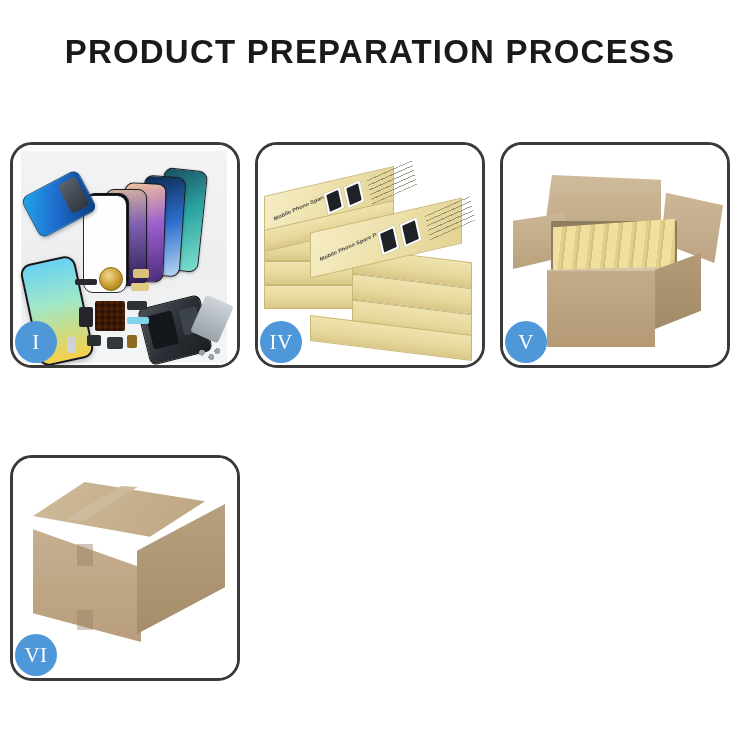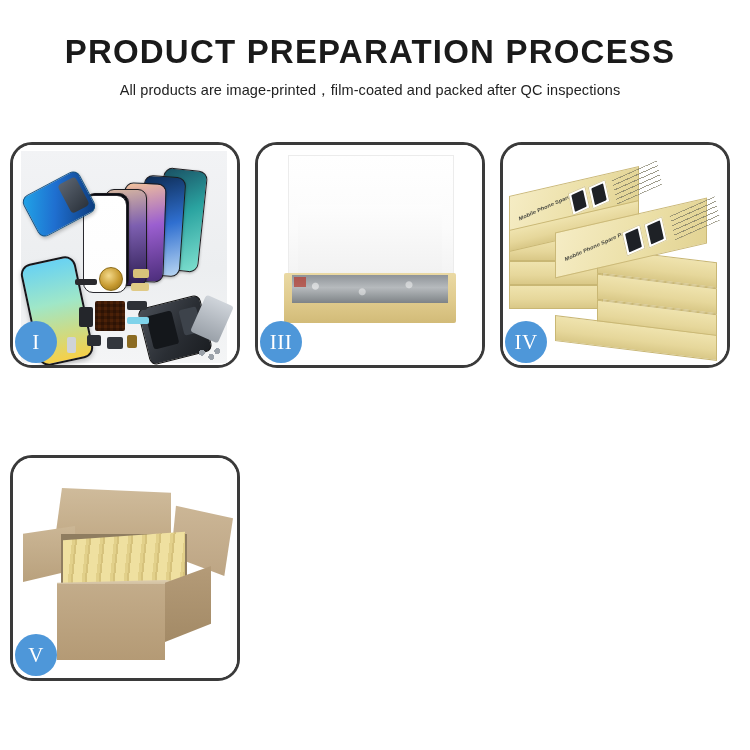--- a/index.html
+++ b/index.html
@@ -331,21 +331,20 @@
     background:linear-gradient(120deg,rgba(255,255,255,.9),rgba(255,255,255,.25));
     clip-path: polygon(20% 0, 100% 24%, 80% 100%, 0 62%); }
 </style>
 </head>
 <body>
 
 <div class="page">
 
   <div class="header">
     <div class="title">PRODUCT PREPARATION PROCESS</div>
-    <div class="subtitle">All products are image-printed，film-coated and packed after QC inspections</div>
   </div>
 
   <div class="grid">
 
     <div class="panel">
       <div class="panel-clip">
         <div class="p1-bg">
           <div class="phone-fan">
             <div class="pf pf1"></div>
             <div class="pf pf2"></div>
@@ -372,30 +371,20 @@
           <div class="prt prt-i"></div>
           <div class="prt prt-j"></div>
           <div class="tool"></div>
           <div class="screws"></div>
         </div>
       </div>
       <div class="badge">I</div>
     </div>
 
 
-    <div class="panel">
-      <div class="panel-clip">
-        <div class="p3-lid"></div>
-        <div class="p3-lid2"></div>
-        <div class="p3-body"></div>
-        <div class="p3-inner"></div>
-        <div class="p3-tip"></div>
-      </div>
-      <div class="badge">III</div>
-    </div>
 
     <div class="panel">
       <div class="panel-clip">
         <div class="stack">
 
           <div class="gbox" style="left:4px; top:78px; width:92px; height:22px;"></div>
           <div class="gbox" style="left:4px; top:102px; width:92px; height:22px;"></div>
           <div class="gbox" style="left:4px; top:126px; width:92px; height:22px;"></div>
 
           <div class="gbox" style="left:92px; top:96px; width:118px; height:24px; transform:skewY(7deg);"></div>
@@ -439,15 +428,29 @@
           <div class="v-opening"></div>
           <div class="v-goods"></div>
           <div class="v-lip"></div>
           <div class="v-front"></div>
           <div class="v-side"></div>
         </div>
       </div>
       <div class="badge">V</div>
     </div>
 
+    <div class="panel">
+      <div class="panel-clip">
+        <div class="s-wrap">
+          <div class="s-sheen"></div>
+          <div class="s-top"></div>
+          <div class="s-front"></div>
+          <div class="s-side"></div>
+          <div class="s-tape"></div>
+          <div class="s-tab1"></div>
+          <div class="s-tab2"></div>
+        </div>
+      </div>
+      <div class="badge">VI</div>
+    </div>
 
   </div>
 </div>
 
 </body></html>

